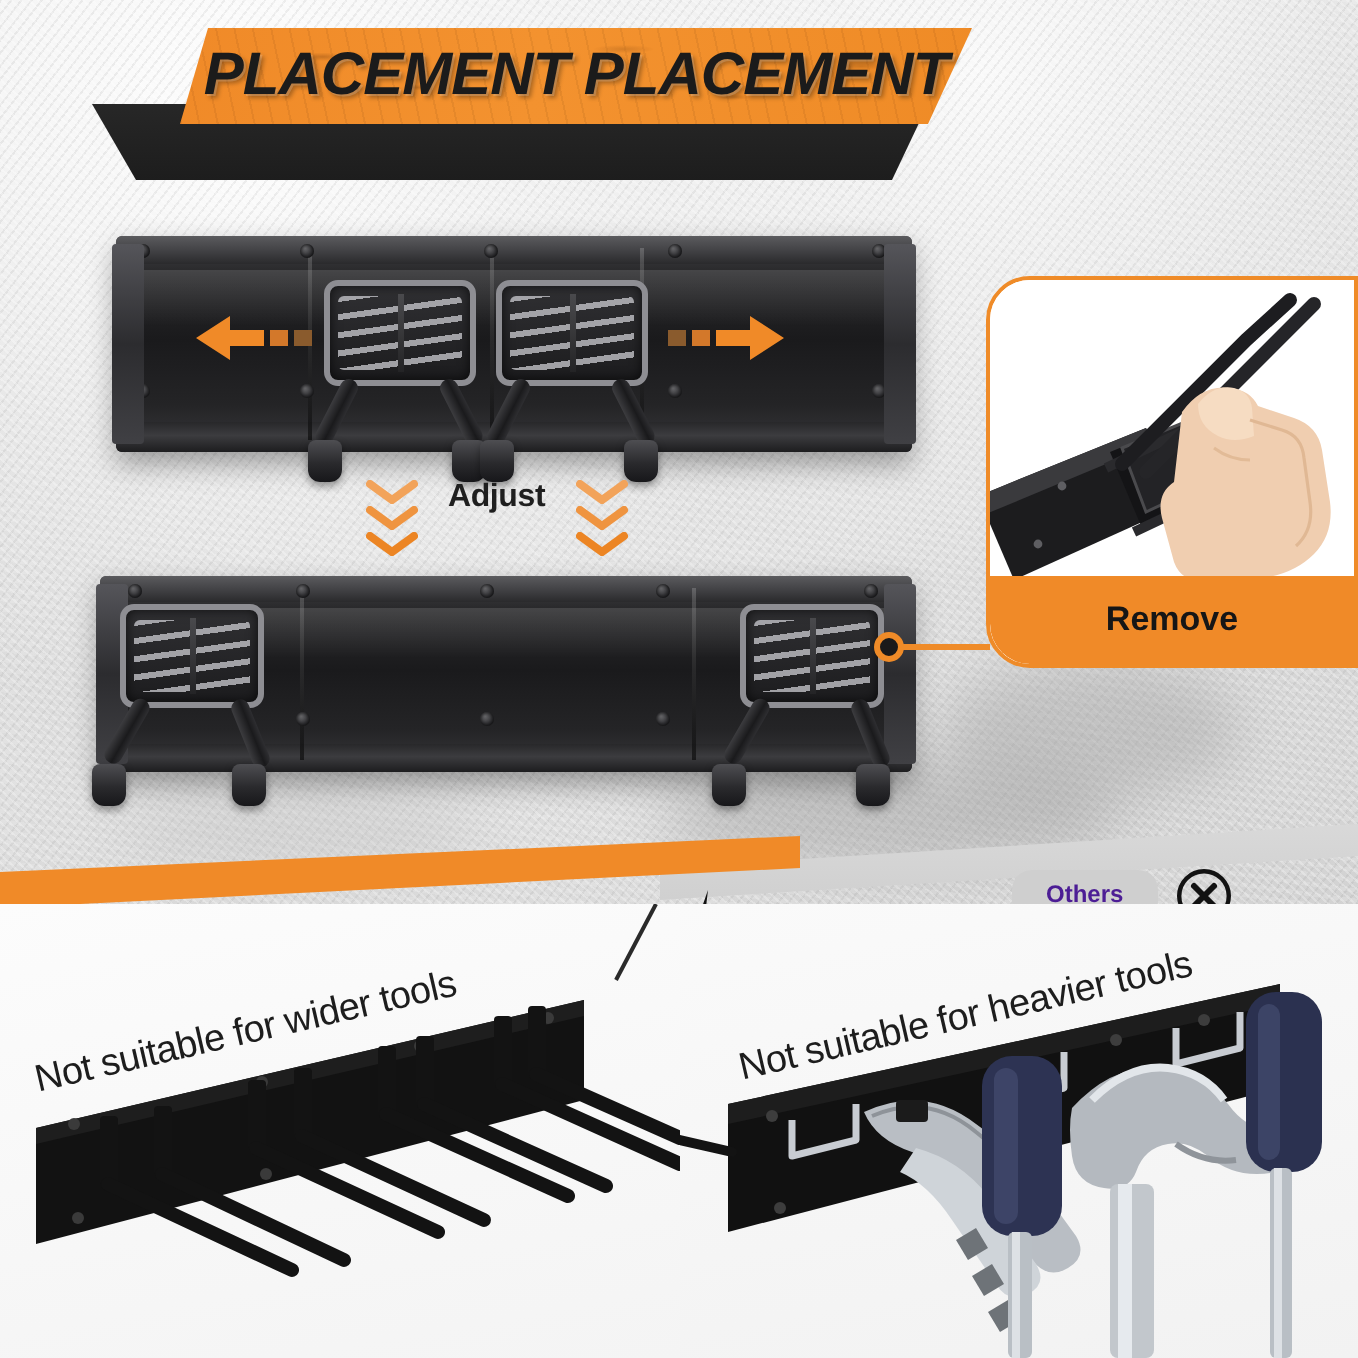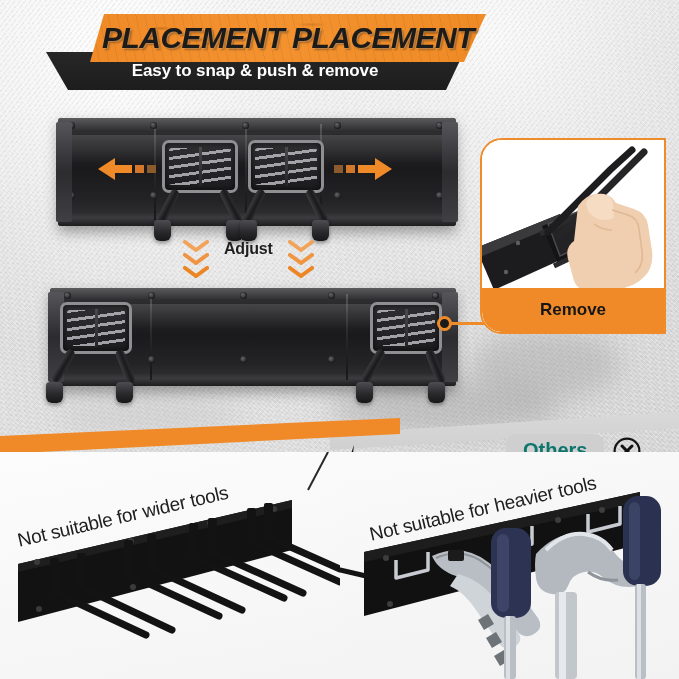--- a/index.html
+++ b/index.html
@@ -150,21 +150,21 @@
   .adjust-row{
     position:absolute; left:183px; top:240px;
     display:flex; align-items:flex-start; gap:15px;
   }
   .chev-stack{ display:flex; flex-direction:column; gap:1px; }
   .chev{ width:26px; height:12px; }
   .adjust-label{ font-size:16px; font-weight:bold; color:#1f1f1f; letter-spacing:-.2px; }
 
   
   .inset{
-    position:absolute; left:480px; top:138px; width:186px; height:196px;
+    position:absolute; left:493px; top:138px; width:186px; height:196px;
     border:2px solid #ef8b28;
     border-radius:22px 0 0 22px;
     background:#ffffff;
     overflow:hidden;
   }
   .inset-photo{ position:absolute; left:0; top:0; right:0; height:152px; overflow:hidden; background:#fff; }
   .inset-bar{
     position:absolute; left:0; bottom:0; right:0; height:44px;
     background:#f08a28; border-radius:0 0 0 20px;
     display:flex; align-items:center; justify-content:center;
@@ -197,21 +197,21 @@
     color:#0d0d0d; letter-spacing:-3px; line-height:66px;
   }
   .bolt{
     position:absolute; left:24px; top:-4px; width:26px; height:76px;
   }
 
   
   .others-wrap{ position:absolute; left:506px; top:434px; display:flex; align-items:center; gap:9px; }
   .others-pill{
     background:#cfcfcf; border-radius:10px; padding:6px 17px 8px;
-    color:#0f766e; font-size:20px; font-weight:bold; line-height:1;text-align:right;
+    color:#4c1d95; font-size:12px; font-weight:bold; line-height:1;text-align:right;
   }
   .others-x{ width:28px; height:28px; }
 
   
   .bottom-half{
     position:absolute; left:0; top:452px; width:679px; height:227px;
     background:linear-gradient(180deg,#fbfbfb 0%,#f6f6f6 100%);
     overflow:hidden;
   }
   .bpanel{ position:absolute; top:0; height:227px; overflow:hidden; }
@@ -233,21 +233,20 @@
     <div class="wall-blotch" style="left:470px;top:330px;width:150px;height:70px;background:rgba(165,165,165,.45);"></div>
     <div class="wall-blotch" style="left:330px;top:380px;width:230px;height:55px;background:rgba(150,150,150,.40);"></div>
     <div class="wall-blotch" style="left:60px;top:395px;width:180px;height:40px;background:rgba(190,190,190,.35);"></div>
 
     <div class="banner">
       <div class="banner-dark"></div>
       <div class="banner-orange">
         <div class="grunge"></div>
       </div>
       <div class="banner-title">PLACEMENT PLACEMENT</div>
-      <div class="banner-sub">Easy to snap &amp; push &amp; remove</div>
     </div>
 
 
     <div class="rail" style="left:58px;top:118px;width:398px;height:108px;">
       <div class="rail-body">
         <div class="rail-top-lip"></div>
         <div class="rail-sheen"></div>
         <div class="rail-bot-lip"></div>
         <div class="rail-seam" style="left:96px;"></div>
         <div class="rail-seam" style="left:187px;"></div>

